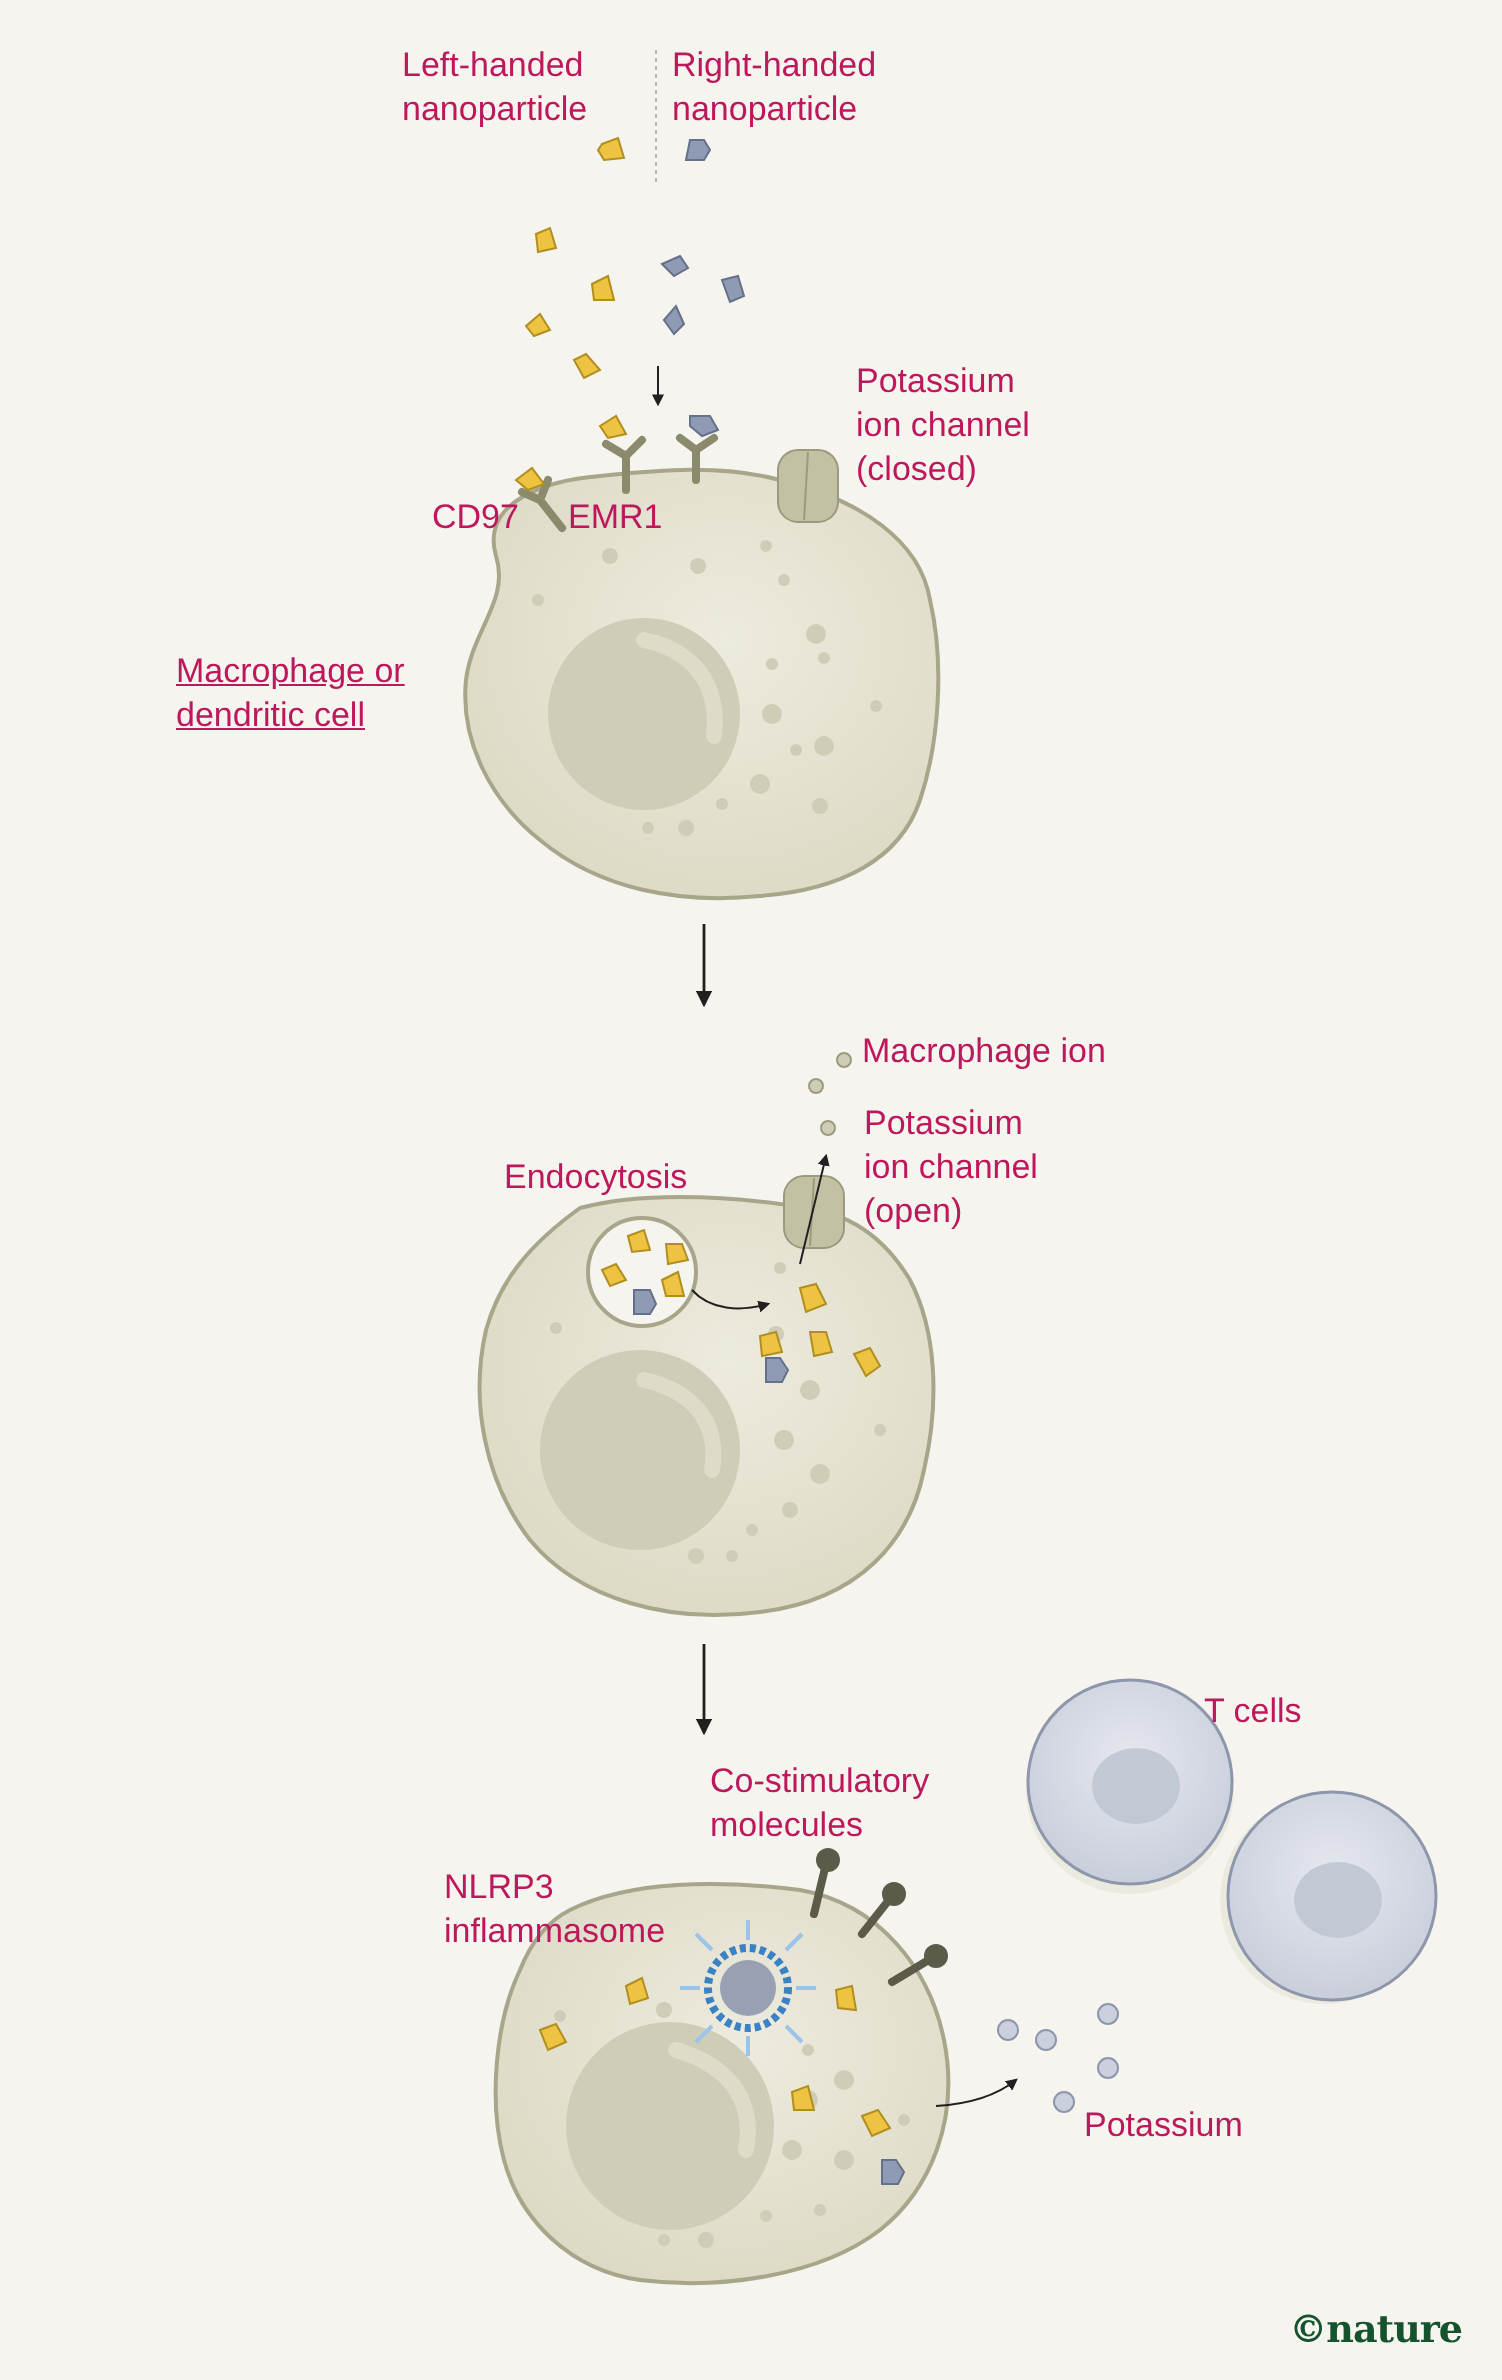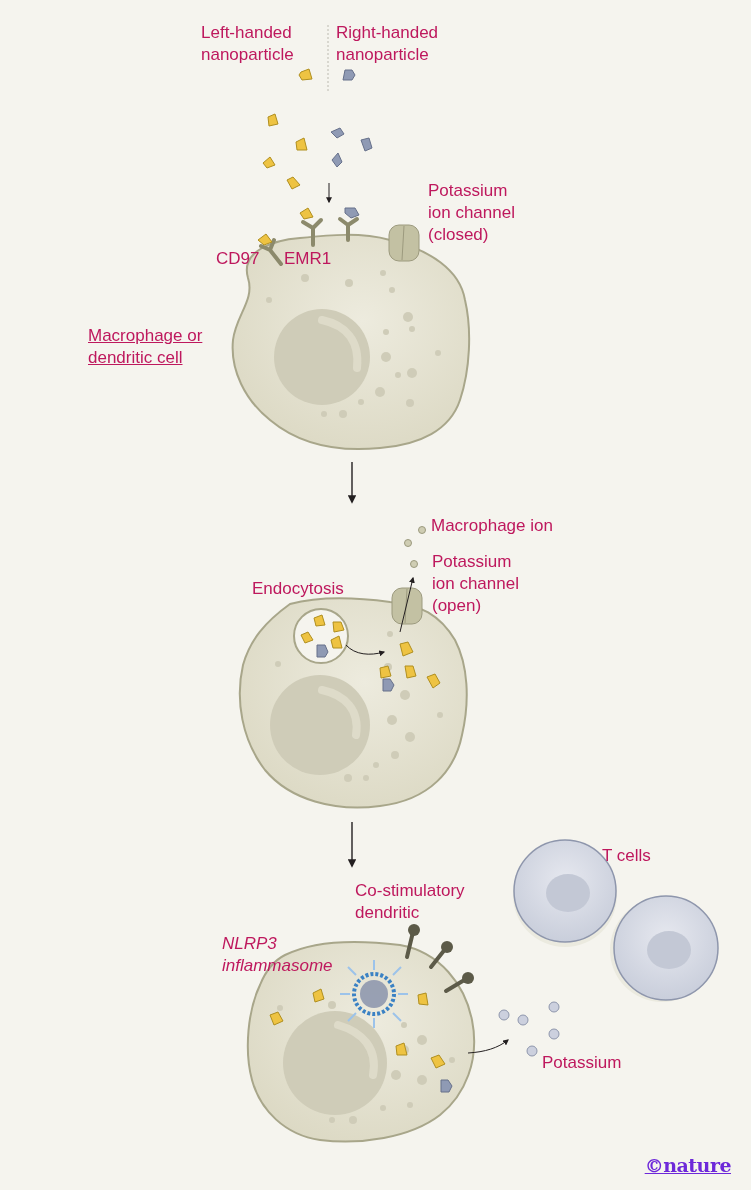--- a/index.html
+++ b/index.html
@@ -2,21 +2,21 @@
 <html><head>
 <meta charset="utf-8">
 <style>
   html, body { margin: 0; padding: 0; }
   body {
     width: 751px; height: 1190px; background: #f5f4ee; position: relative; overflow: hidden;
     font-family: "Liberation Sans", "DejaVu Sans", sans-serif; color: #231f20;
   }
   svg.art { position: absolute; left: 0; top: 0; }
   .lbl { position: absolute; font-size: 17px; line-height: 22px; color: #be185d; white-space: pre; }
-  .credit { position: absolute; right: 20px; bottom: 14px; font-family: "DejaVu Serif", serif; font-weight: bold; font-size: 19px; color: #6d28d9; letter-spacing: -0.5px; text-decoration: underline; }
+  .credit { position: absolute; right: 20px; bottom: 14px; font-family: "DejaVu Serif", serif; font-weight: bold; font-size: 19px; color: #14532d; letter-spacing: -0.5px; }
 </style>
 </head>
 <body>
 
 <svg class="art" width="751" height="1190" viewBox="0 0 751 1190">
   <defs>
     <radialGradient id="cellGrad" cx="0.55" cy="0.4" r="0.65">
       <stop offset="0" stop-color="#edebde"></stop>
       <stop offset="1" stop-color="#dcd9c4"></stop>
     </radialGradient>
@@ -216,18 +216,18 @@
 dendritic cell</div>
 
 <div class="lbl" style="left:431px;top:515px;">Macrophage ion</div>
 <div class="lbl" style="left:432px;top:551px;">Potassium
 ion channel
 (open)</div>
 <div class="lbl" style="left:252px;top:578px;">Endocytosis</div>
 
 <div class="lbl" style="left:602px;top:834px;margin-top:11px;">T cells</div>
 <div class="lbl" style="left:355px;top:880px;">Co-stimulatory
-dendritic</div>
-<div class="lbl" style="left:222px;top:933px;font-style:italic;">NLRP3
+molecules</div>
+<div class="lbl" style="left:222px;top:933px;">NLRP3
 inflammasome</div>
 <div class="lbl" style="left:542px;top:1052px;">Potassium</div>
 
 <div class="credit">©nature</div>
 
 </body></html>

